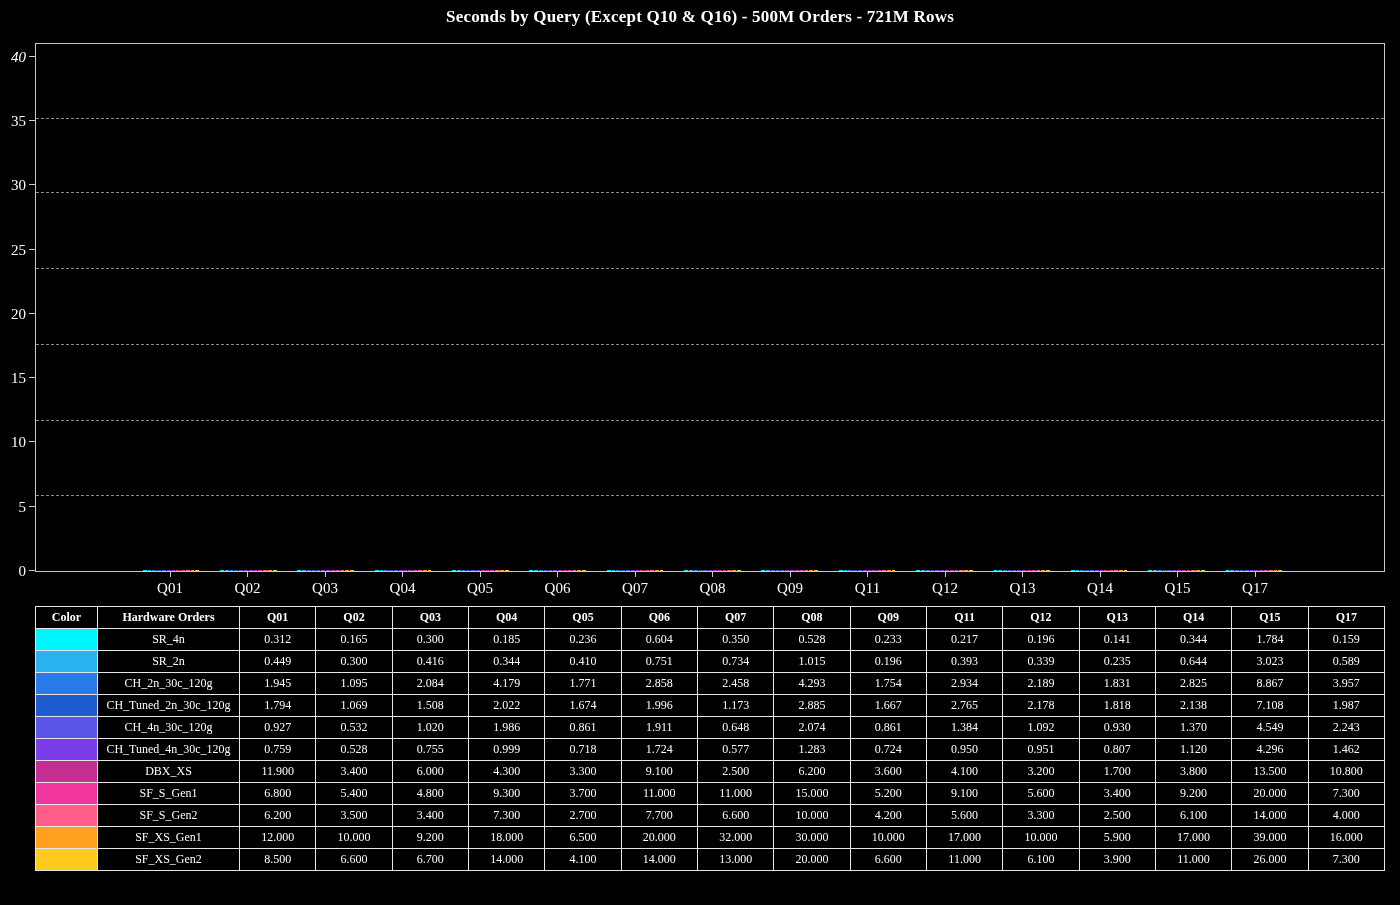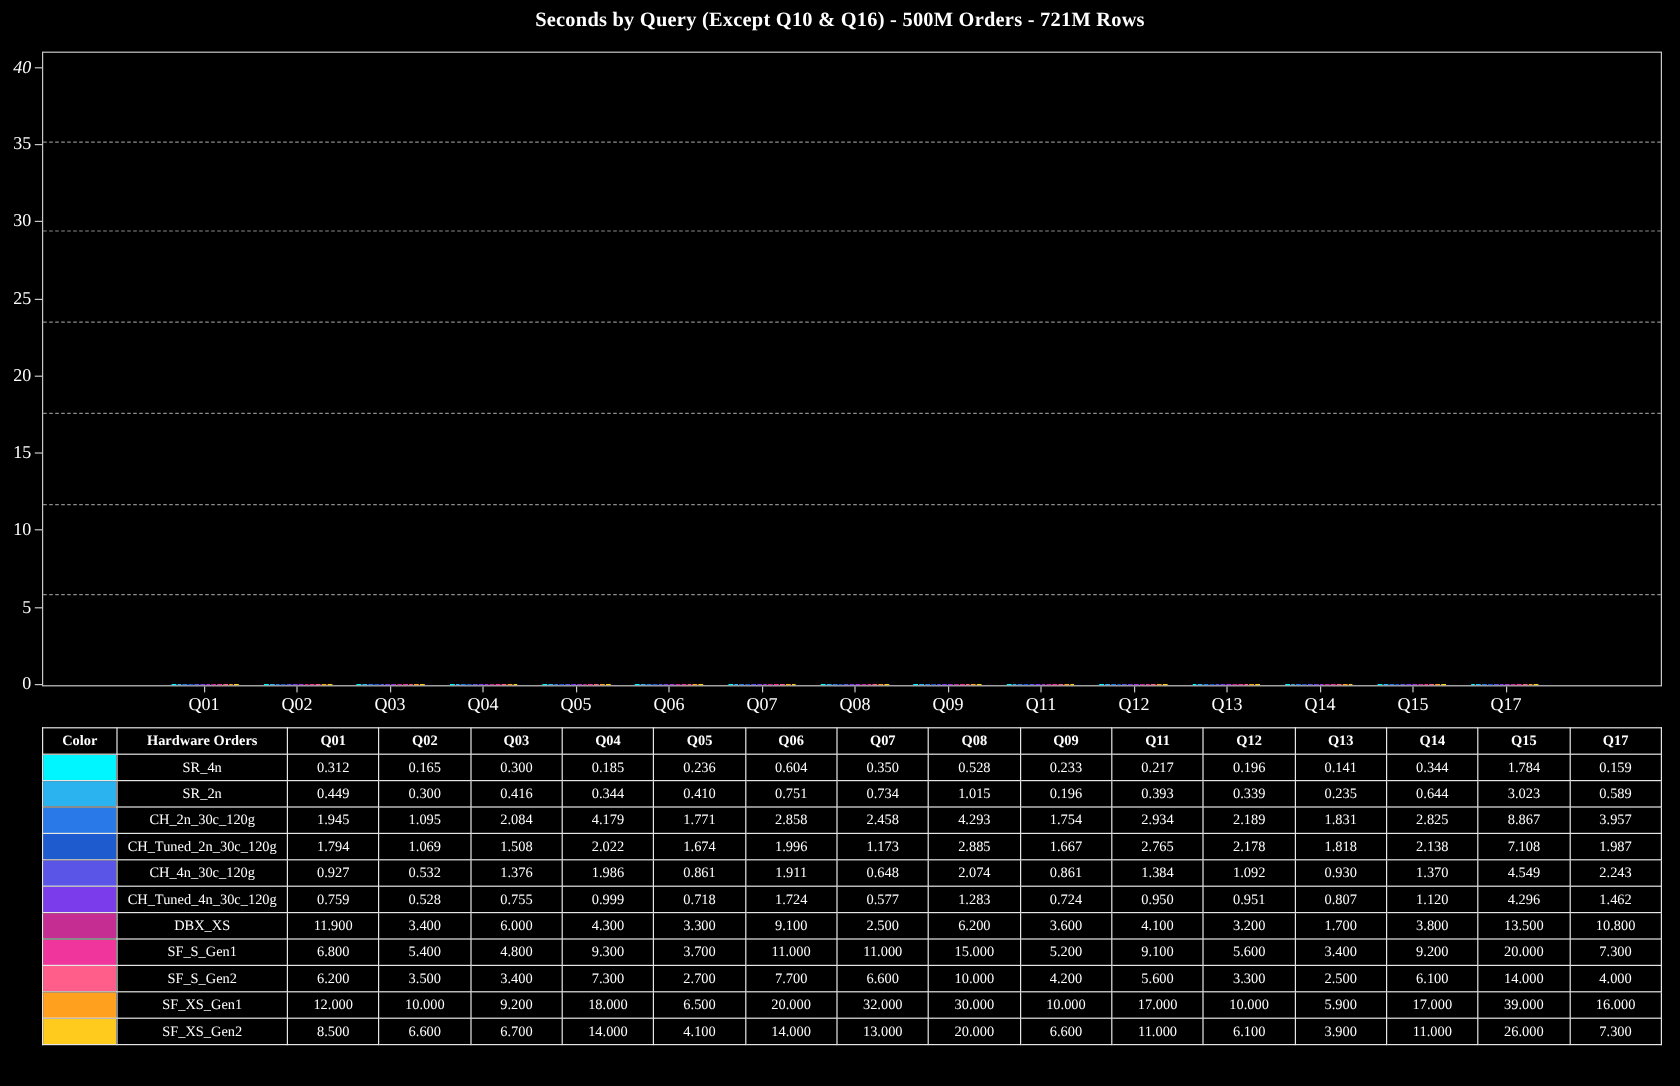--- a/index.html
+++ b/index.html
@@ -514,21 +514,21 @@
           <td>1.818</td>
           <td>2.138</td>
           <td>7.108</td>
           <td>1.987</td>
         </tr>
         <tr>
           <td class="swatch" style="background: rgb(90, 85, 230);"></td>
           <td class="config">CH_4n_30c_120g</td>
           <td>0.927</td>
           <td>0.532</td>
-          <td>1.376</td>
+          <td>1.020</td>
           <td>1.986</td>
           <td>0.861</td>
           <td>1.911</td>
           <td>0.648</td>
           <td>2.074</td>
           <td>0.861</td>
           <td>1.384</td>
           <td>1.092</td>
           <td>0.930</td>
           <td>1.370</td>

